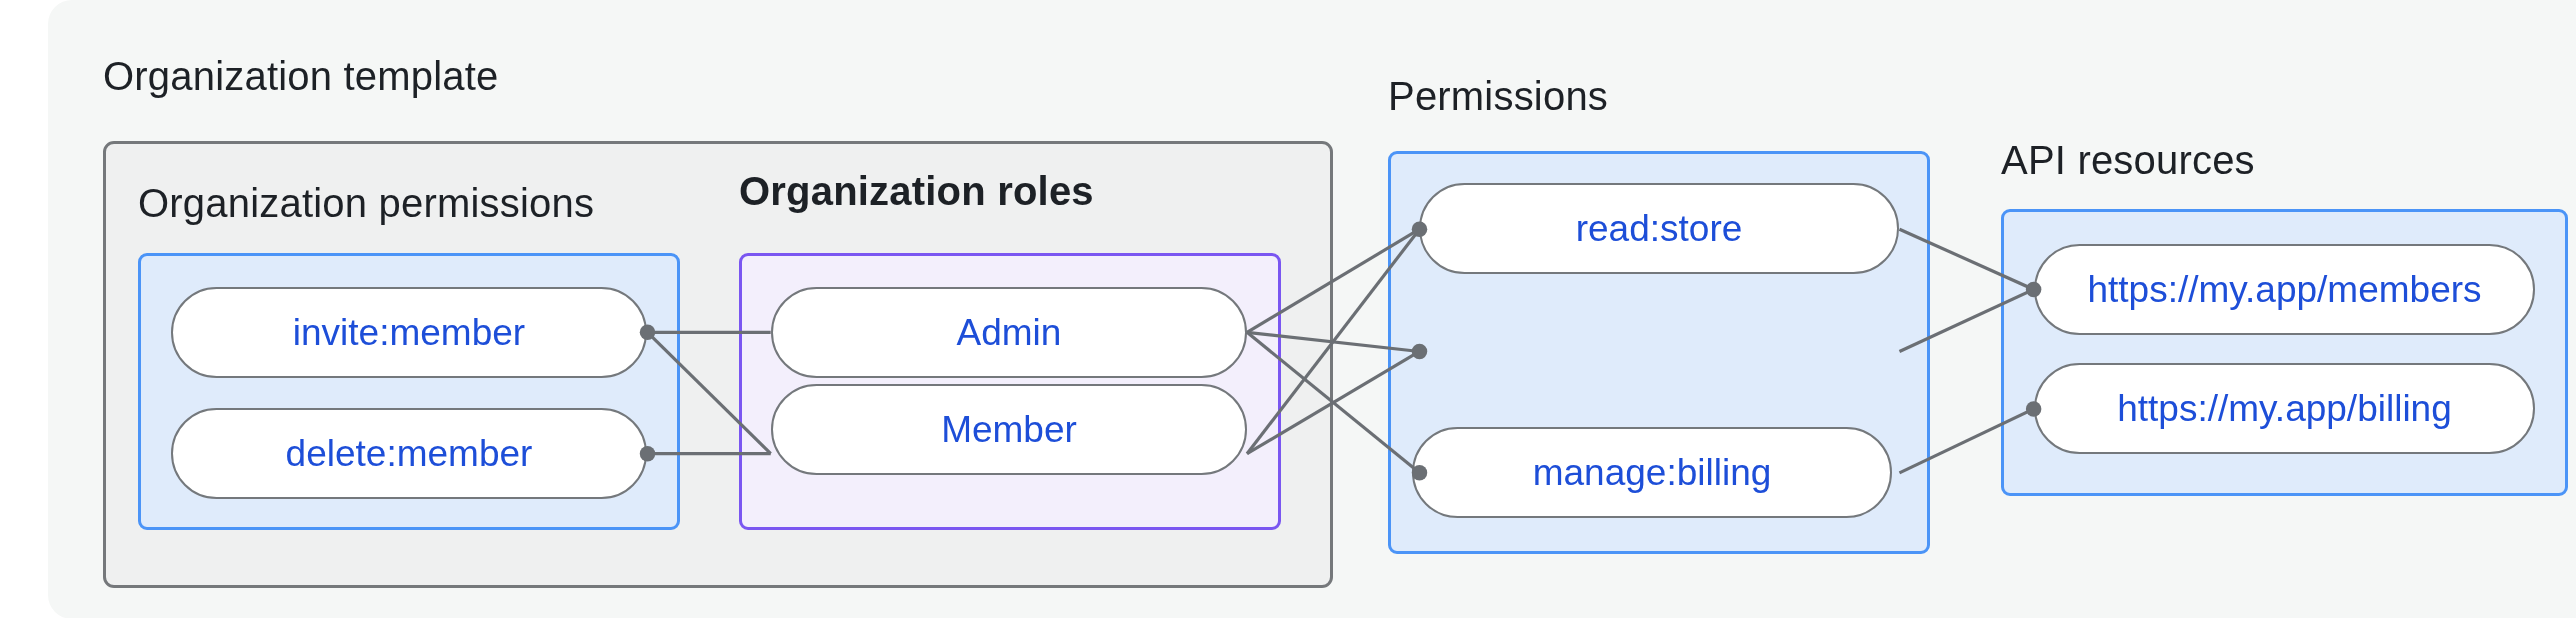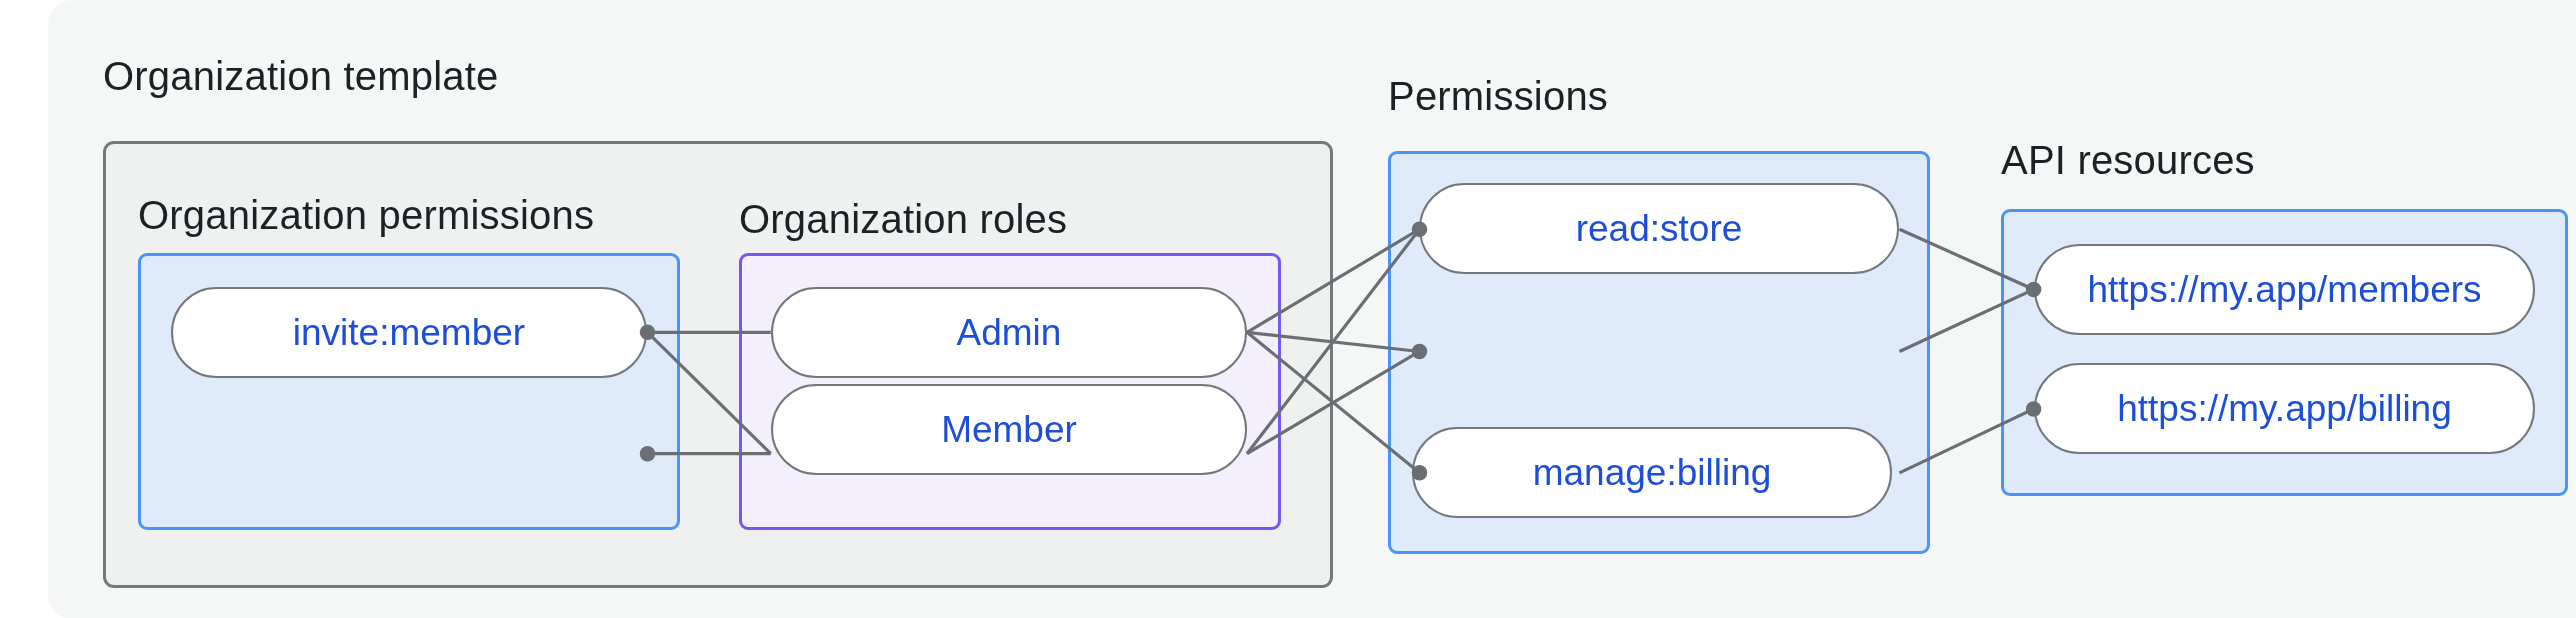--- a/index.html
+++ b/index.html
@@ -69,25 +69,26 @@
 </style>
 </head>
 <body>
 
 <div id="stage">
 
   <div class="label" style="left:55px; top:53px;">Organization template</div>
 
   <div class="groupbox outer-gray" style="left:55px; top:141px; width:1230px; height:447px;"></div>
 
-  <div class="label" style="left:90px; top:192px;">Organization permissions</div>
-  <div class="label" style="left:691px; top:196px;">Organization roles</div>
+  <div class="label" style="left:90px; top:180px;">Organization permissions</div>
+  <div class="label" style="left:691px; top:168px;font-weight:bold;">Organization roles</div>
 
   <div class="groupbox blue" style="left:90px; top:253px; width:542px; height:277px;"></div>
   <div class="pill" style="left:123px; top:287px; width:476px; height:91px;">invite:member</div>
+  <div class="pill" style="left:123px; top:408px; width:476px; height:91px;">delete:member</div>
 
   <div class="groupbox purple" style="left:691px; top:253px; width:542px; height:277px;"></div>
   <div class="pill" style="left:723px; top:287px; width:476px; height:91px;">Admin</div>
   <div class="pill" style="left:723px; top:384px; width:476px; height:91px;">Member</div>
 
   <div class="label" style="left:1340px; top:73px;">Permissions</div>
   <div class="groupbox blue" style="left:1340px; top:151px; width:542px; height:403px;"></div>
   <div class="pill" style="left:1371px; top:183px; width:480px; height:91px;">read:store</div>
   <div class="pill" style="left:1364px; top:427px; width:480px; height:91px;">manage:billing</div>
 

